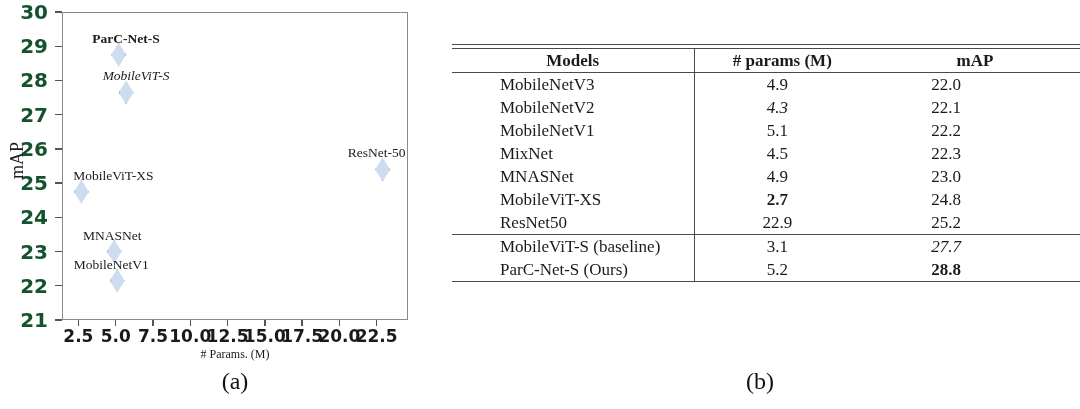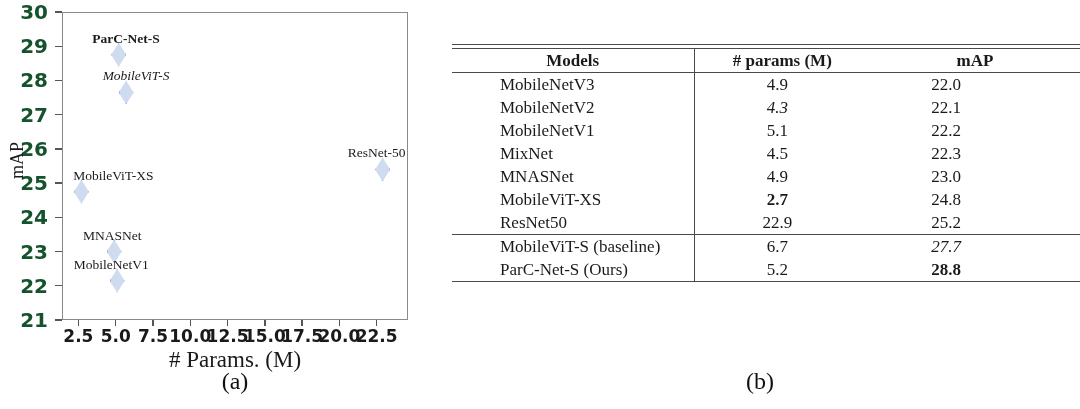--- a/index.html
+++ b/index.html
@@ -89,21 +89,21 @@
     height: 6px;
     background: #555;
   }
   .axis-xlabel {
     position: absolute;
     left: 62px;
     top: 347px;
     width: 346px;
     text-align: center;
     font-family: "Liberation Serif", serif;
-    font-size: 23px;
+    font-size: 12px;
     color: #1a1a1a;
   }
   .axis-ylabel {
     position: absolute;
     left: -28px;
     top: 150px;
     width: 90px;
     text-align: center;
     transform: rotate(-90deg);
     transform-origin: center center;
@@ -378,21 +378,21 @@
               <td class="cell-num first-num"><span class="val-bold">2.7</span></td>
               <td class="cell-num map-num"><span>24.8</span></td>
             </tr>
             <tr class="">
               <td class="cell-model">ResNet50</td>
               <td class="cell-num first-num"><span>22.9</span></td>
               <td class="cell-num map-num"><span>25.2</span></td>
             </tr>
             <tr class="group-sep">
               <td class="cell-model">MobileViT-S (baseline)</td>
-              <td class="cell-num first-num"><span>6.7</span></td>
+              <td class="cell-num first-num"><span>3.1</span></td>
               <td class="cell-num map-num"><span class="val-italic">27.7</span></td>
             </tr>
             <tr class="last-row">
               <td class="cell-model">ParC-Net-S (Ours)</td>
               <td class="cell-num first-num"><span>5.2</span></td>
               <td class="cell-num map-num"><span class="val-bold">28.8</span></td>
             </tr>
           </tbody>
       </table>
     </div>

